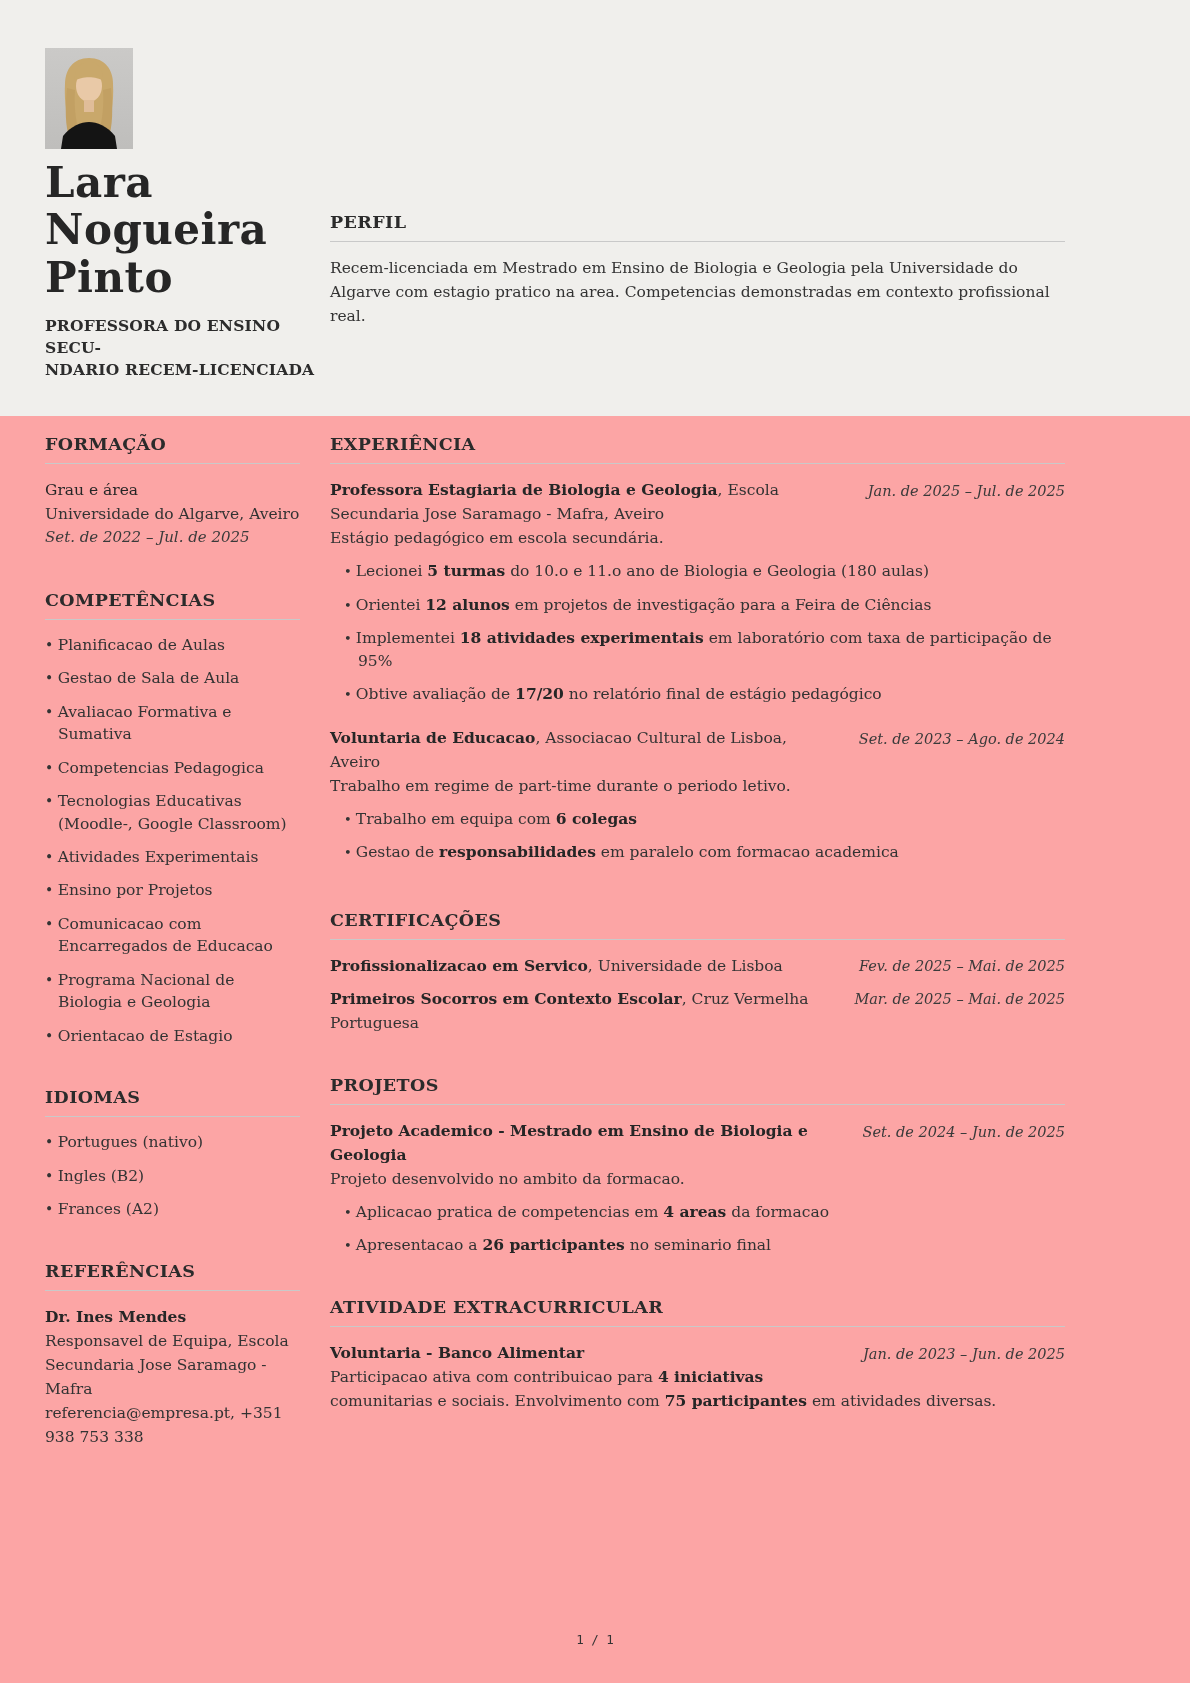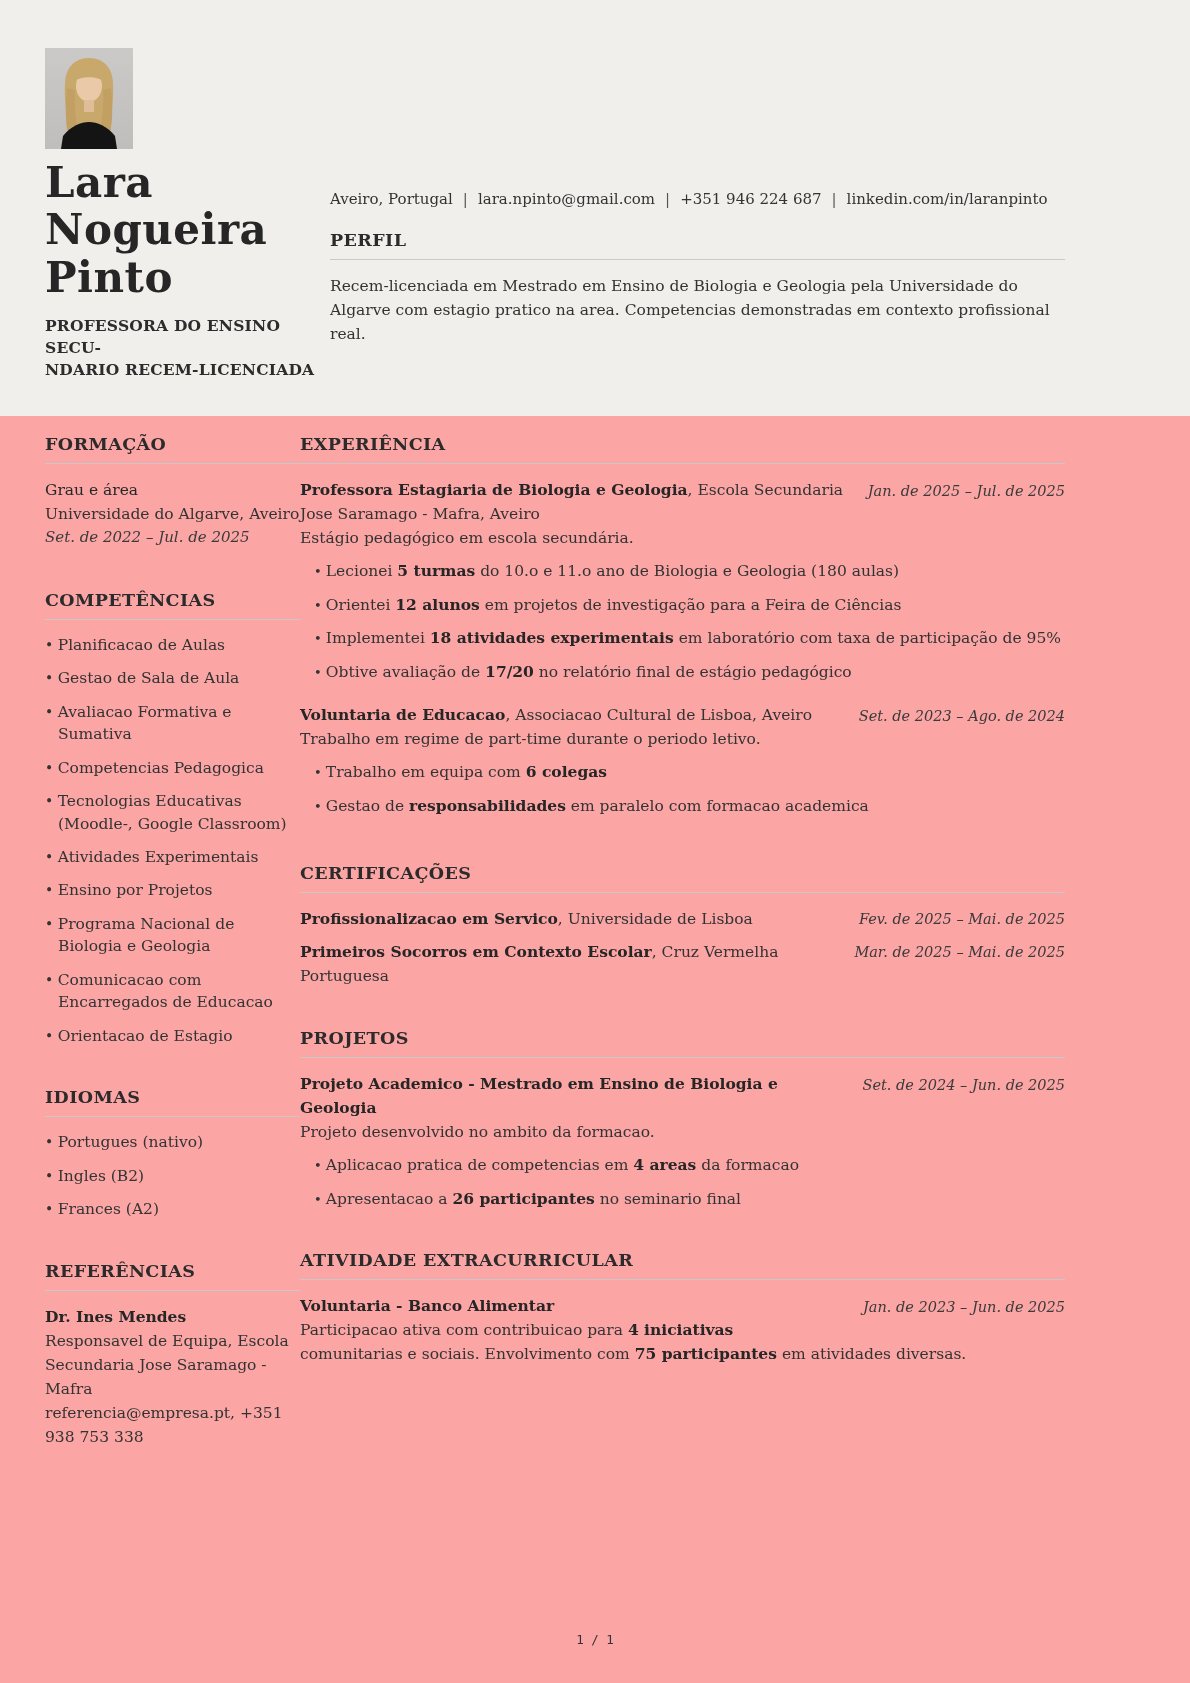--- a/index.html
+++ b/index.html
@@ -17,21 +17,21 @@
   .contact { font-size:15px; color:#333333; white-space:nowrap; }
   .contact .sep { margin:0 10px; color:#555555; }
   .perfil { margin-top:22px; }
   .perfil p { margin-top:13px; font-size:15.5px; line-height:1.55; color:#333333; }
 
   
   h2.sec { font-size:17.5px; font-weight:bold; color:#2b2b2b; letter-spacing:0.4px; }
   hr.rule { border:none; border-top:1px solid #c9c9c9; margin:9px 0 14px 0; }
 
   
-  .columns { display:flex; padding:18px 125px 0 45px; }
+  .columns { display:flex; padding:18px 125px 0 45px; gap:30px; }
   .col-left { width:255px; flex-shrink:0; }
   .col-right { flex:1; min-width:0; }
   .section { margin-bottom:40px; }
 
   
   .edu-degree { font-weight:normal; color:#262626; font-size:15.5px; line-height:1.55; }
   .edu-line { font-size:15.5px; line-height:1.55; color:#333333; }
   .edu-dates { font-size:15px; font-style:italic; color:#3a3a3a; line-height:1.55; }
   ul.dotlist { list-style:none; }
   ul.dotlist li { font-size:15.5px; line-height:1.45; color:#333333; margin-bottom:11px; padding-left:13px; text-indent:-13px; }
@@ -89,23 +89,20 @@
         <span>Nogueira</span><br>
         <span>Pinto</span>
       </h1>
       <div class="job-title">
         <span>PROFESSORA DO ENSINO SECU-</span><br>
         <span>NDARIO RECEM-LICENCIADA</span>
       </div>
     </div>
 
     <div class="header-right">
-      <div class="contact">
-        <span>Aveiro, Portugal</span><span class="sep">|</span><span>lara.npinto@gmail.com</span><span class="sep">|</span><span>+351 946 224 687</span><span class="sep">|</span><span>linkedin.com/in/laranpinto</span>
-      </div>
       <section class="perfil">
         <h2 class="sec">PERFIL</h2>
         <hr class="rule">
         <p>Recem-licenciada em Mestrado em Ensino de Biologia e Geologia pela Universidade do Algarve com estagio pratico na area. Competencias demonstradas em contexto profissional real.</p>
       </section>
     </div>
   </header>
 
   <div class="columns">
 
@@ -123,22 +120,22 @@
         <h2 class="sec">COMPETÊNCIAS</h2>
         <hr class="rule">
         <ul class="dotlist">
             <li>Planificacao de Aulas</li>
             <li>Gestao de Sala de Aula</li>
             <li>Avaliacao Formativa e Sumativa</li>
             <li>Competencias Pedagogica</li>
             <li>Tecnologias Educativas (Moodle-, Google Classroom)</li>
             <li>Atividades Experimentais</li>
             <li>Ensino por Projetos</li>
+            <li>Comunicacao com Encarregados de Educacao</li>
             <li>Programa Nacional de Biologia e Geologia</li>
-            <li>Comunicacao com Encarregados de Educacao</li>
             <li>Orientacao de Estagio</li>
           </ul>
       </section>
 
       <section class="section">
         <h2 class="sec">IDIOMAS</h2>
         <hr class="rule">
         <ul class="dotlist">
             <li>Portugues (nativo)</li>
             <li>Ingles (B2)</li>

